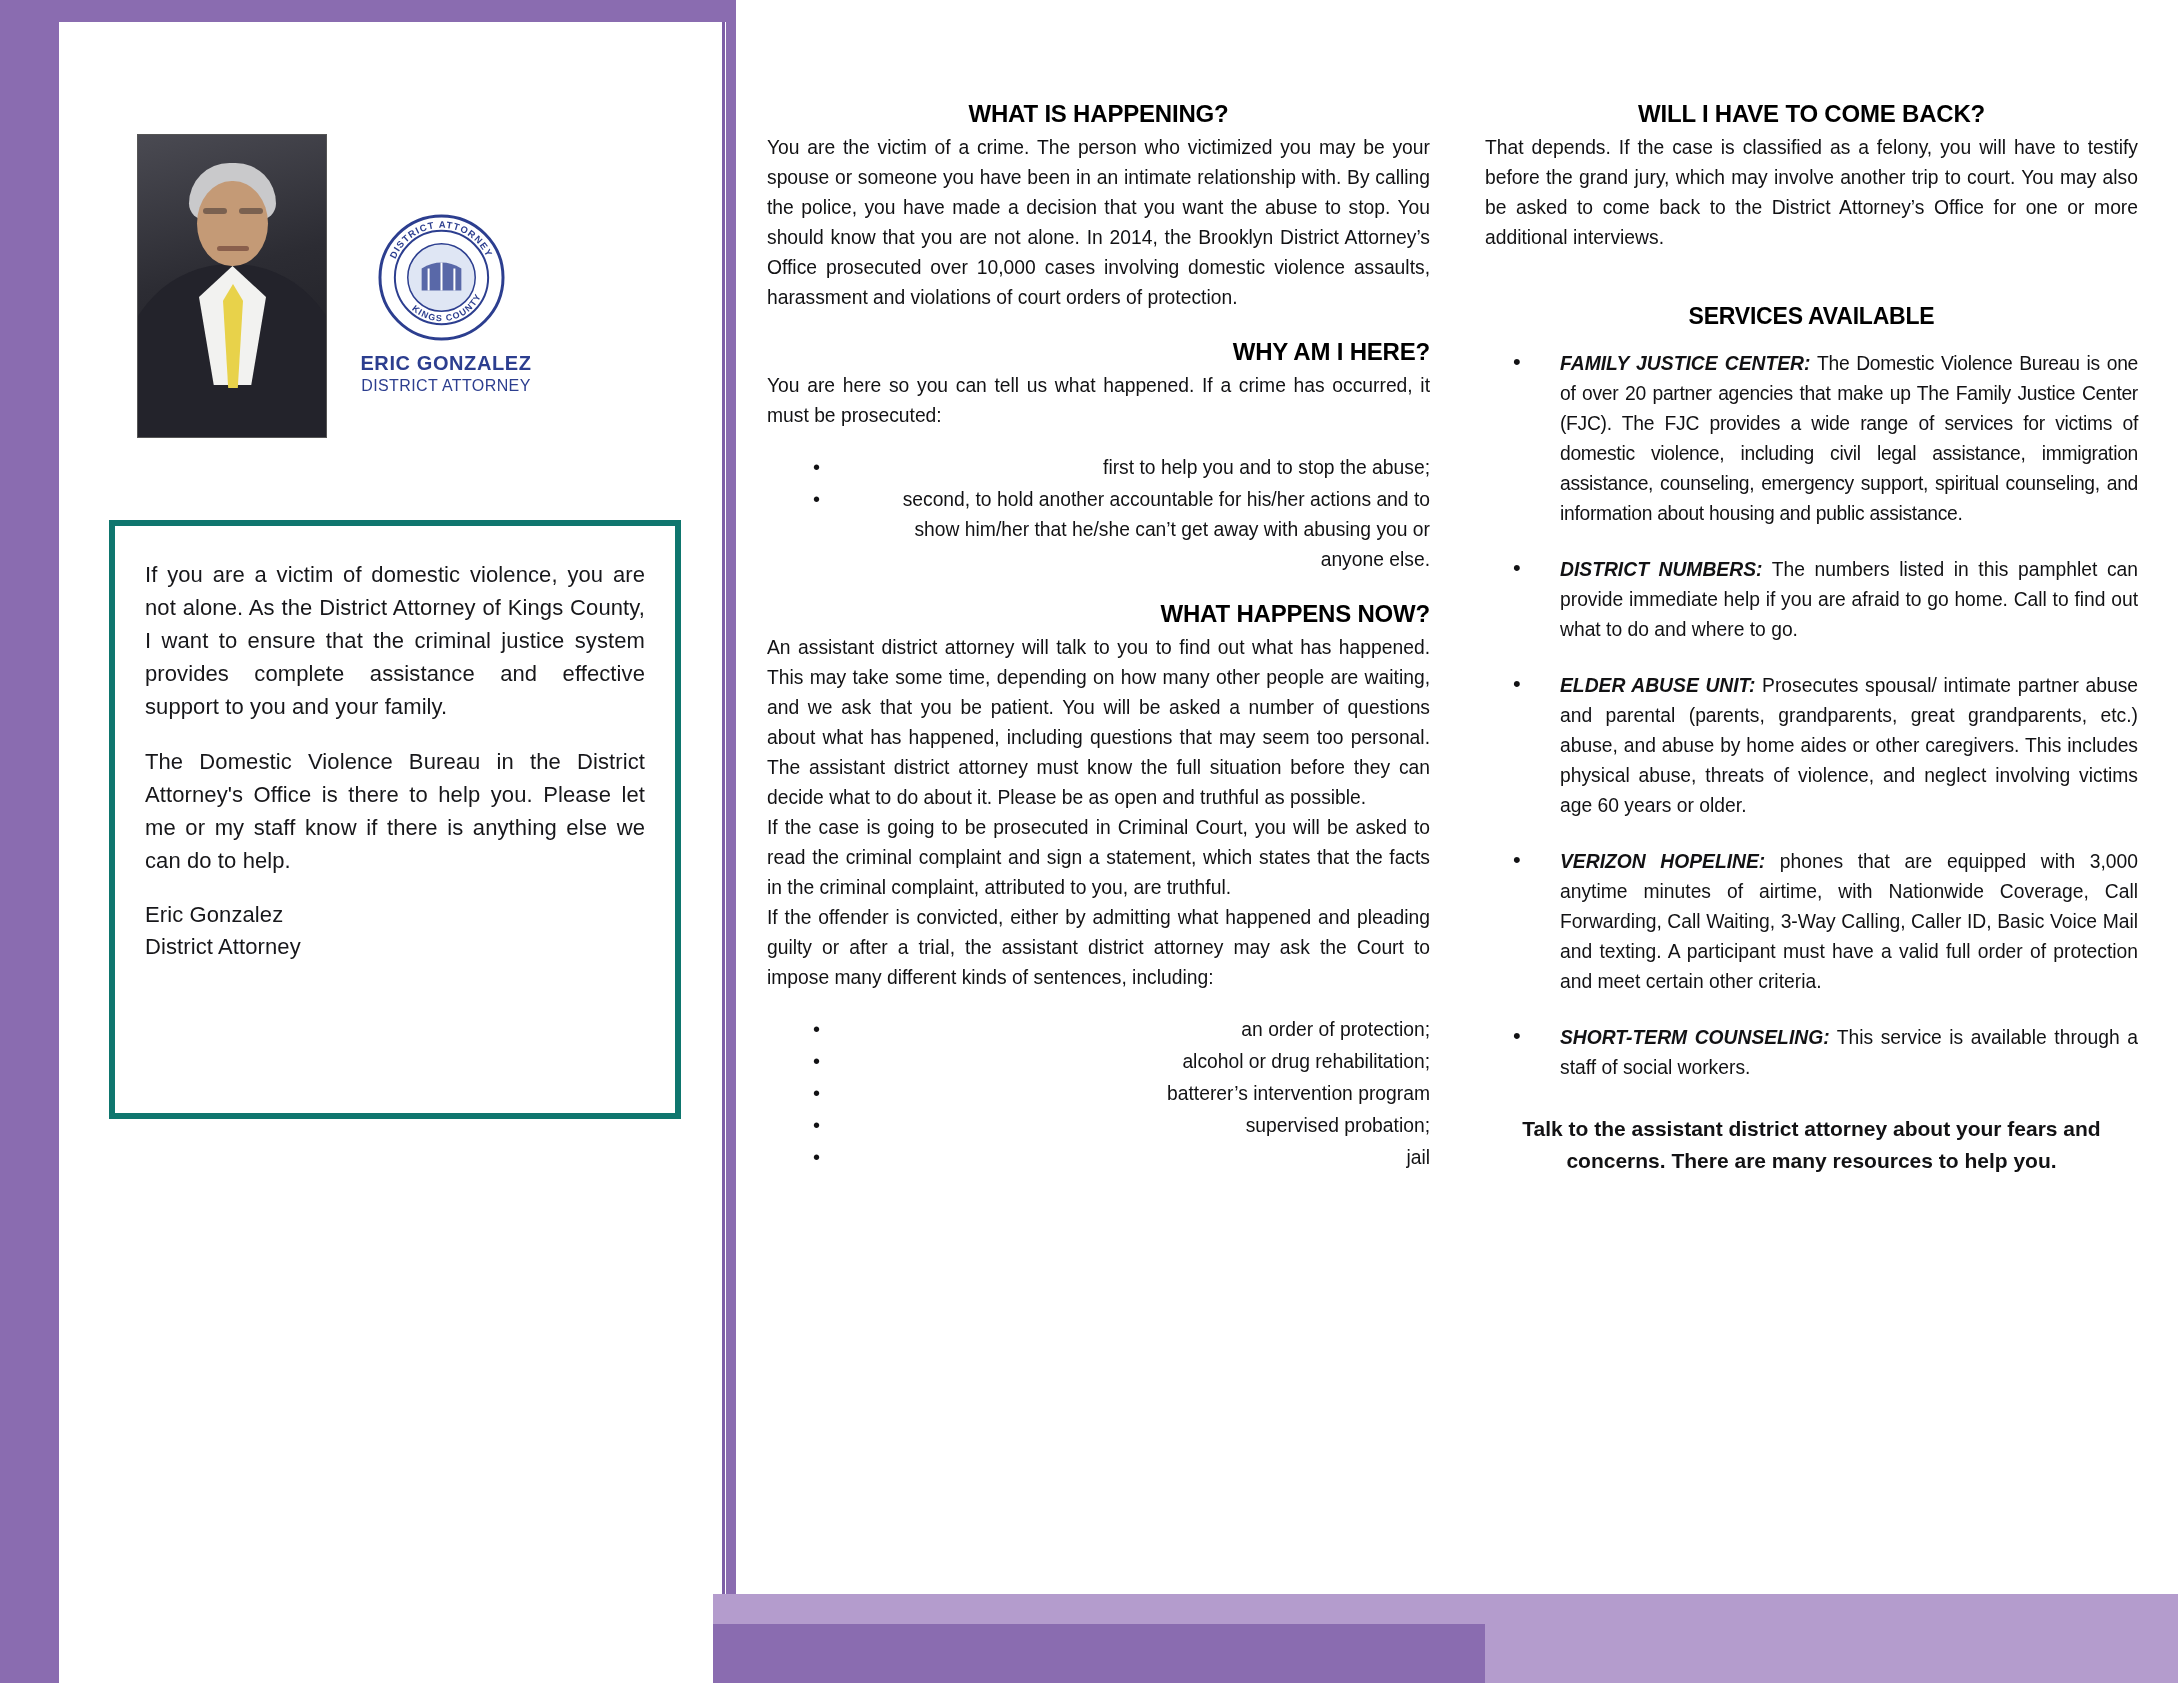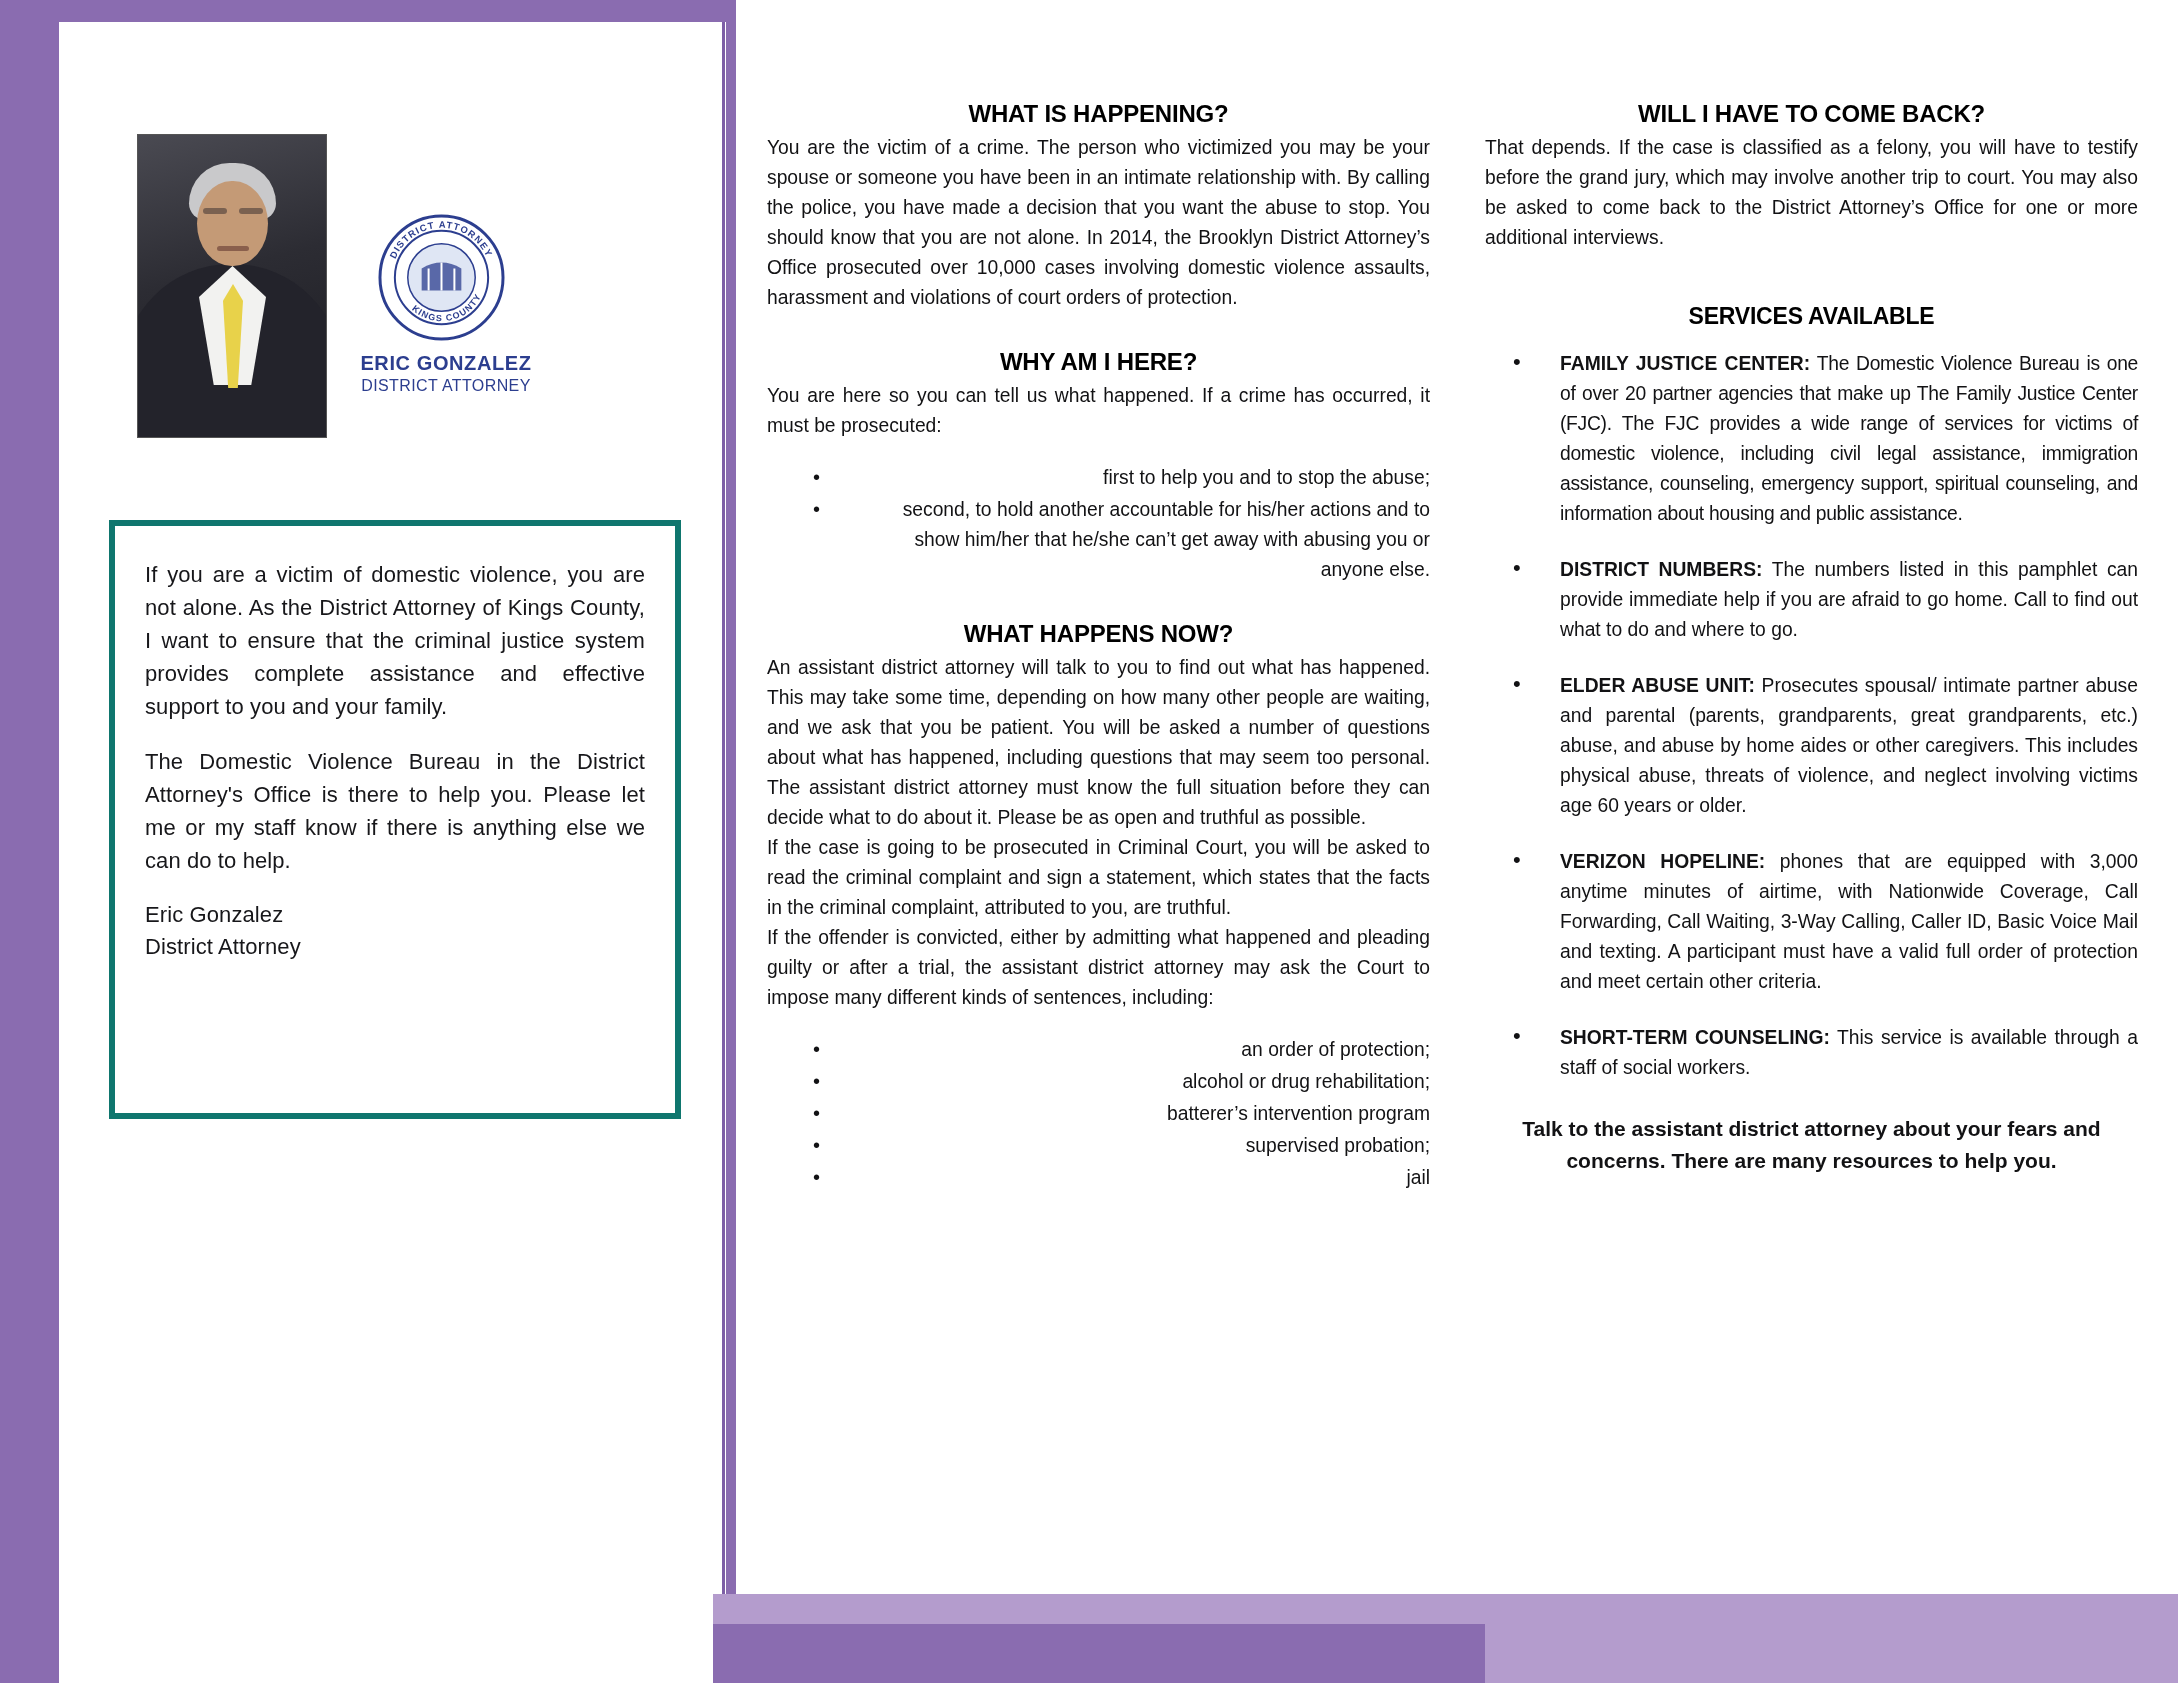--- a/index.html
+++ b/index.html
@@ -235,21 +235,21 @@
 
   h2.head {
     font-family: "Liberation Sans", sans-serif;
     font-weight: bold;
     font-size: 24px;
     text-align: center;
     margin: 0 0 4px 0;
     letter-spacing: -0.2px;
     color: #000;
   }
-  h2.head.spaced { margin-top: 34px; }
+  h2.head.spaced { margin-top: 24px; text-align: right; }
   h2.head.services { margin-top: 48px; font-size: 23px; }
 
   p.body {
     margin: 0 0 0 0;
     text-align: justify;
     text-justify: inter-word;
   }
   p.body + p.body { margin-top: 0; }
 
   ul.bullets {
@@ -284,20 +284,21 @@
   }
   ul.services > li:before {
     content: "\2022";
     position: absolute;
     left: 28px;
     top: -2px;
     font-size: 22px;
   }
   .svc-title {
     font-weight: bold;
+    font-style: italic;
   }
   .tight { letter-spacing: -0.3px; }
 
   .closing {
     margin-top: 30px;
     text-align: center;
     font-weight: bold;
     font-size: 21px;
     line-height: 32px;
     padding: 0 28px;

